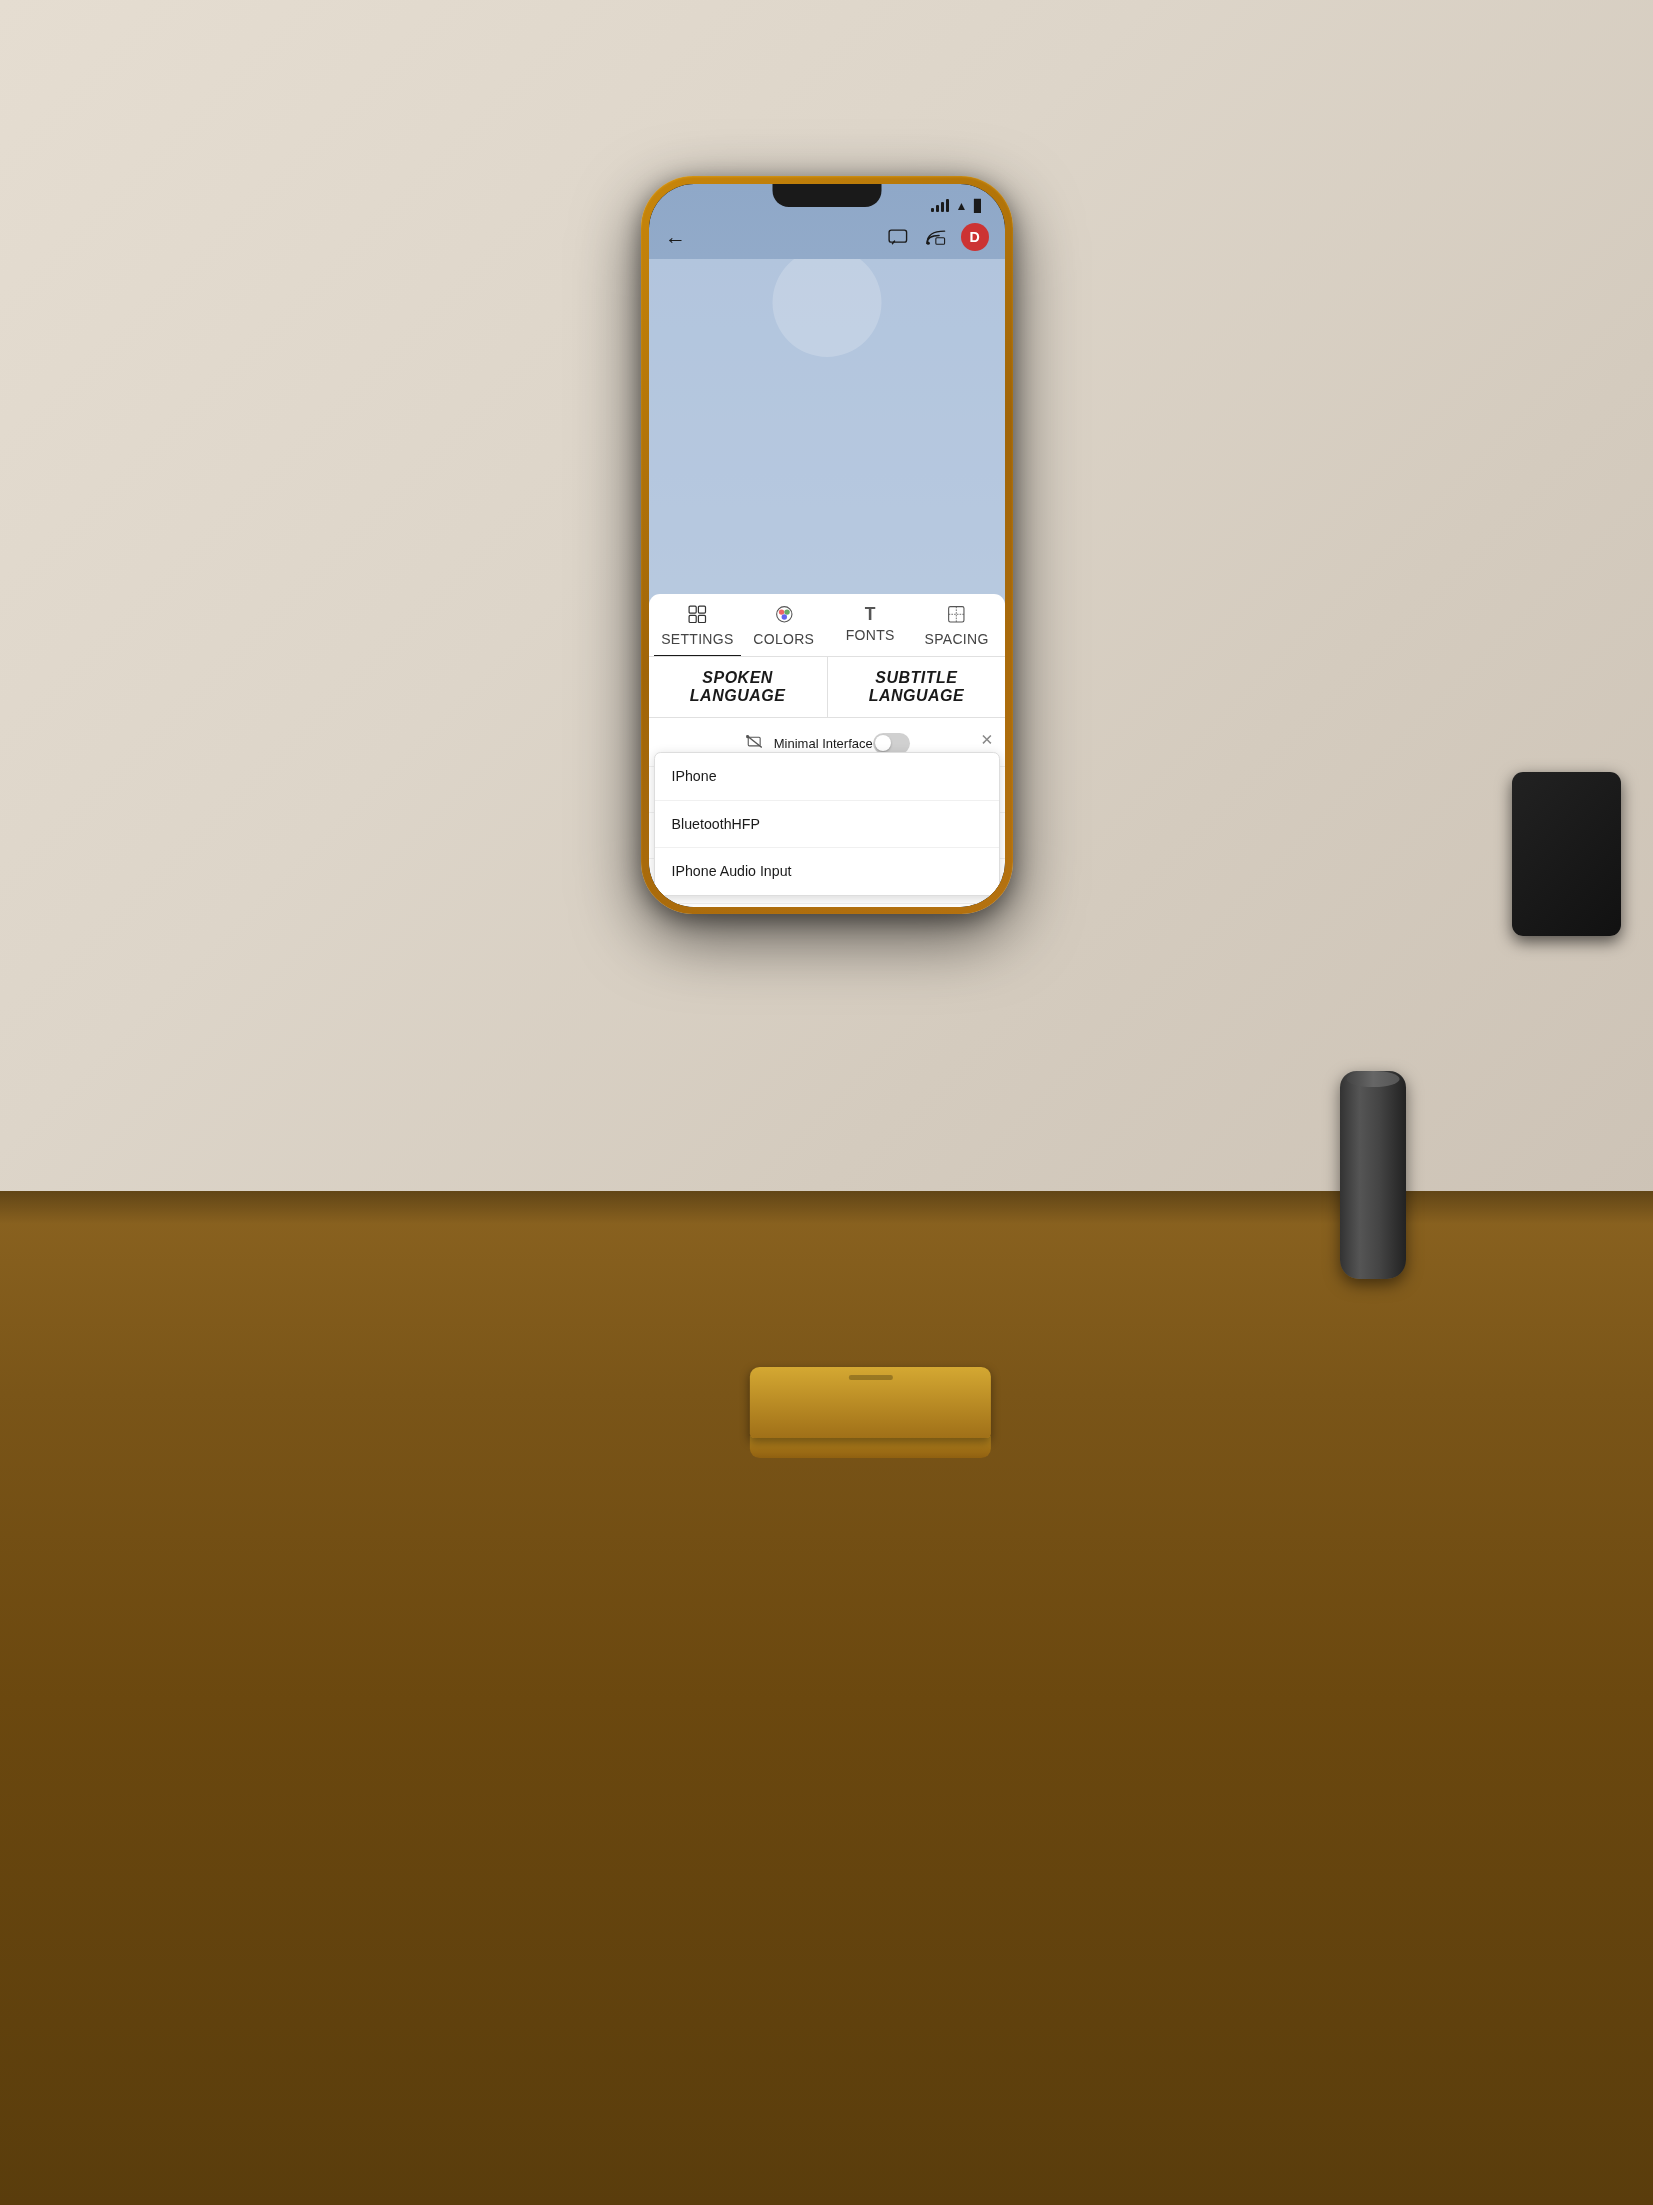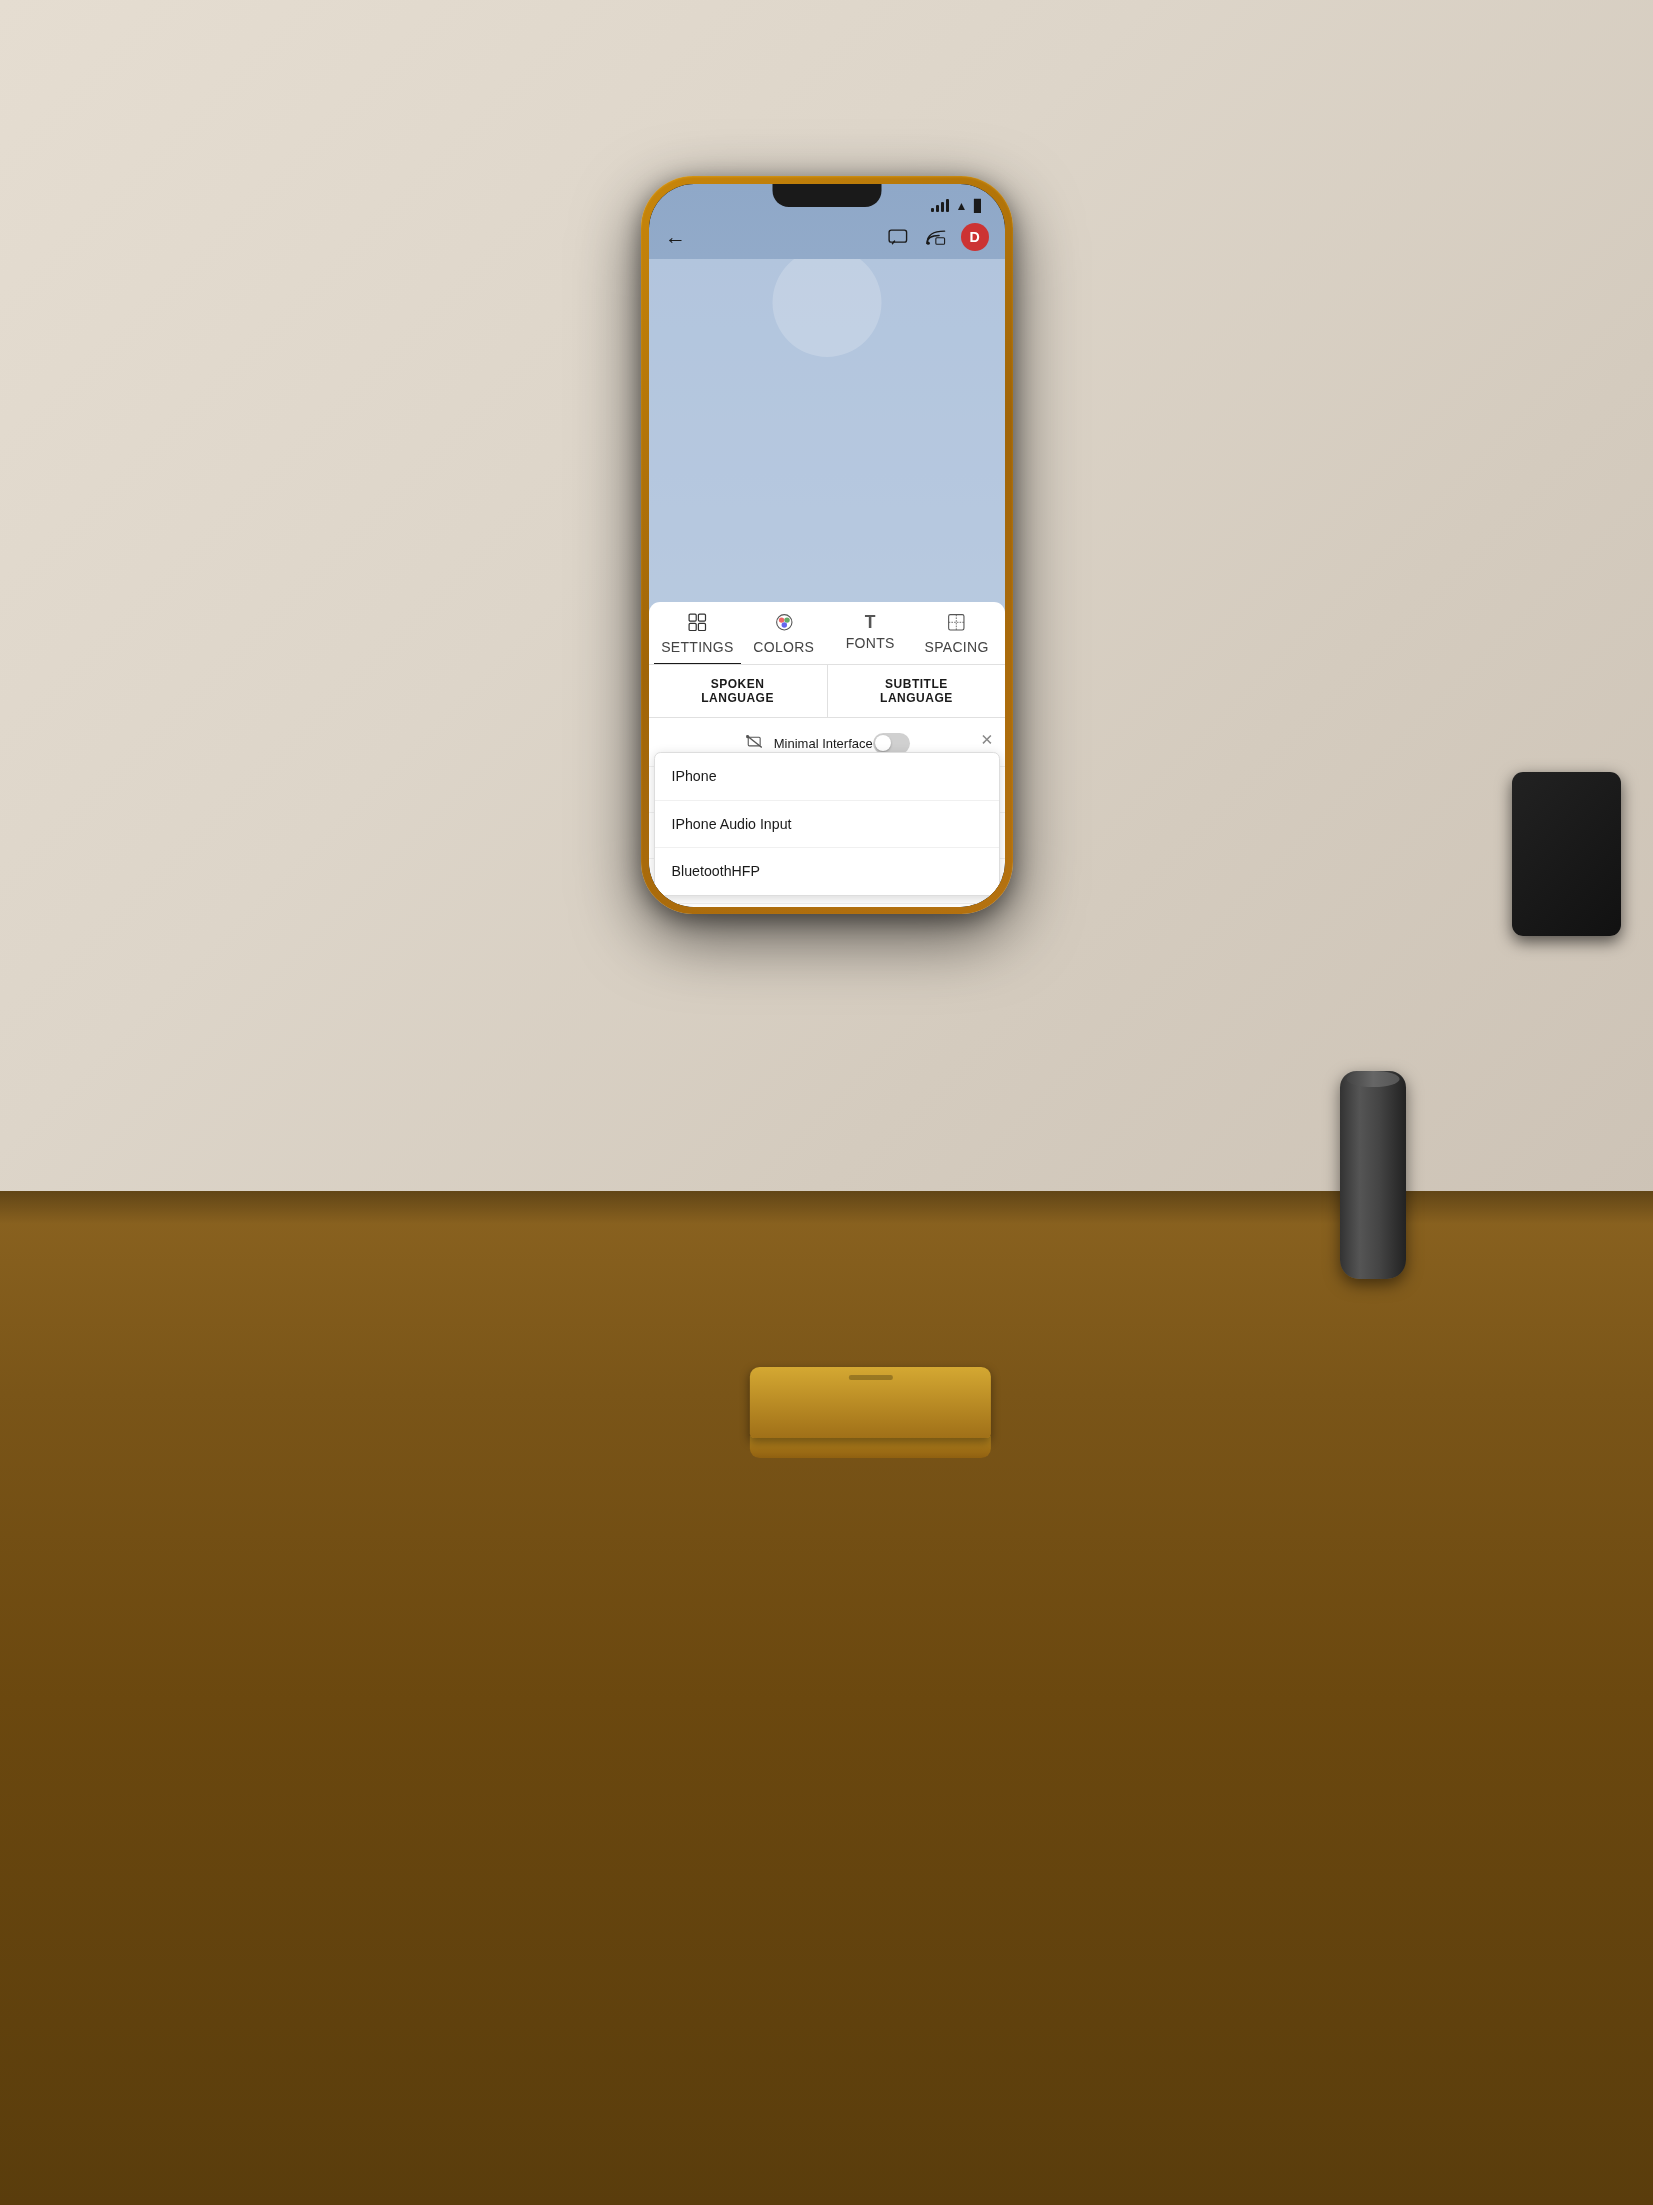--- a/index.html
+++ b/index.html
@@ -237,27 +237,28 @@
     
     .language-selector {
       display: flex;
       border-bottom: 0.5px solid #e0e0e0;
     }
 
     .lang-btn {
       flex: 1;
       padding: 12px 9px;
       text-align: center;
-      font-size: 12px;
+      font-size: 16px;
       font-weight: 700;
       letter-spacing: 0.5px;
       color: #1a1a1a;
       text-transform: uppercase;
       cursor: pointer;
       border-right: 0.5px solid #e0e0e0;
+      font-style: italic;
     }
 
     .lang-btn:last-child {
       border-right: none;
     }
 
     
     .settings-list {
       padding: 2.7px 0;
     }
@@ -555,22 +556,22 @@
                   </div>
                   <div class="setting-label">Selected Audio Source</div>
                 </div>
               </div>
 
             </div>
 
             <div class="dropdown-overlay">
               <div class="dropdown-close">✕</div>
               <div class="dropdown-item">IPhone</div>
+              <div class="dropdown-item">BluetoothHFP</div>
               <div class="dropdown-item">IPhone Audio Input</div>
-              <div class="dropdown-item">BluetoothHFP</div>
             </div>
 
           </div>
         </div>
 
       </div>
     </div>
   </div>
 
 </div>

